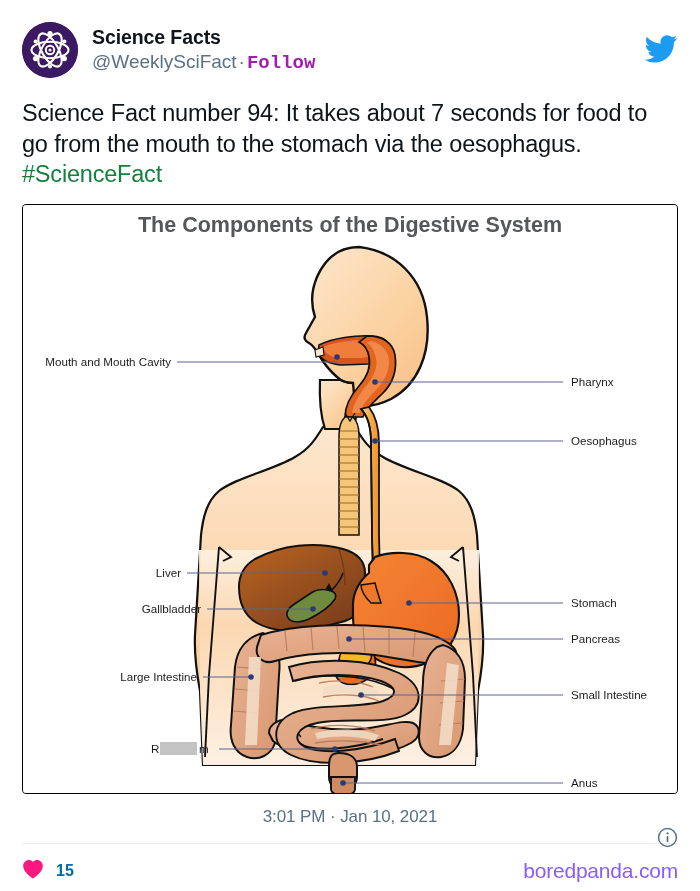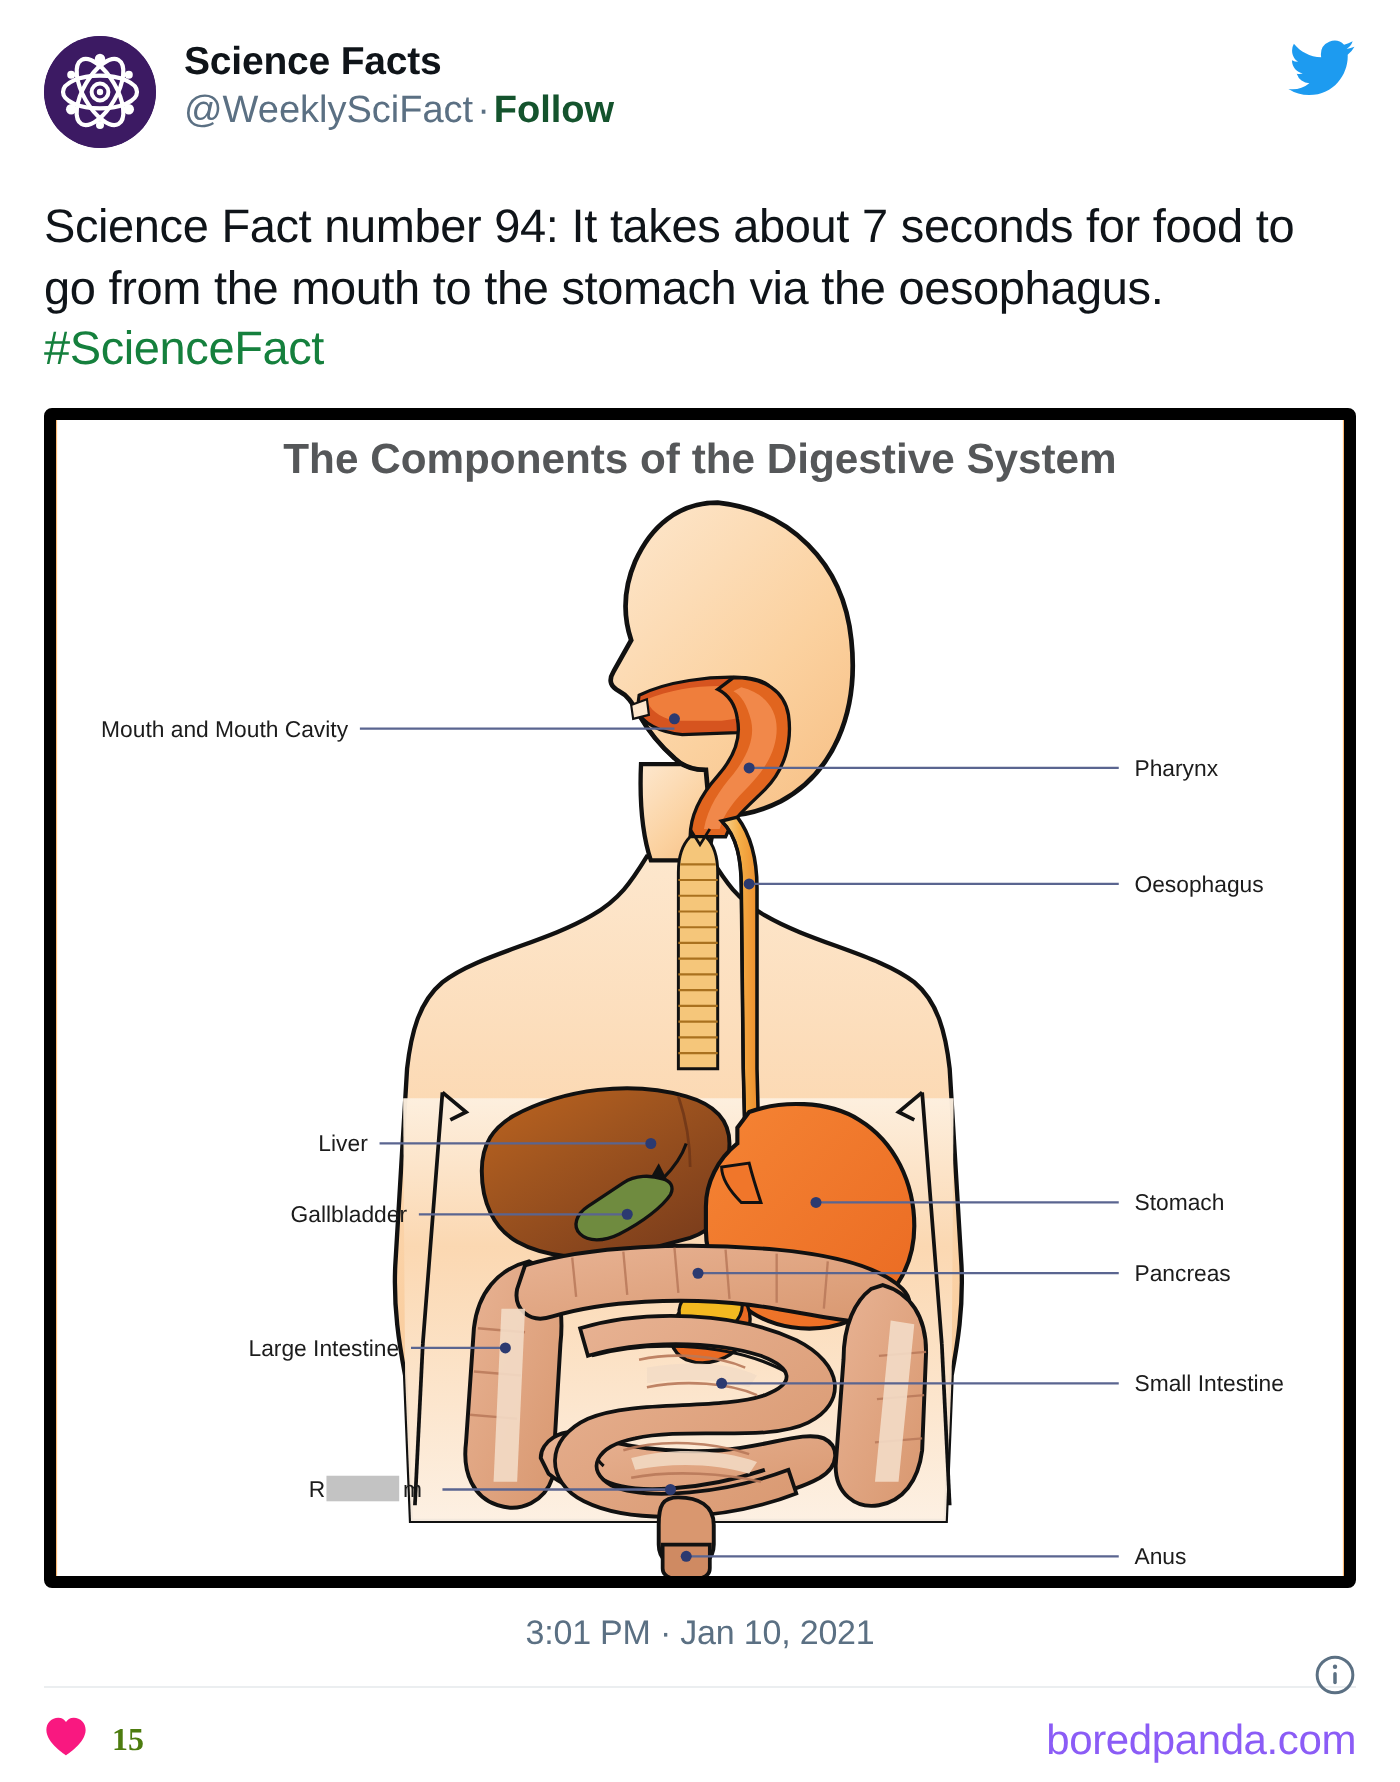--- a/index.html
+++ b/index.html
@@ -16,21 +16,21 @@
     position: relative;
     width: 700px;
     height: 891px;
     background: #ffffff;
     padding: 18px 22px 0 22px;
   }
 
   
   .tweet-header {
     display: flex;
-    align-items: flex-start;
+    align-items: center;
     height: 64px;
   }
   .avatar {
     width: 56px;
     height: 56px;
     border-radius: 50%;
     background: #3c1a63;
     flex: 0 0 56px;
     display: flex;
     align-items: center;
@@ -54,24 +54,25 @@
   }
   .handle-row {
     font-size: 19px;
     line-height: 25px;
     color: #5b7083;
     white-space: nowrap;
   }
   .handle { color: #5b7083; margin-top: 36px; }
   .dot-sep { color: #5b7083; padding: 0 2px; }
   .follow-link {
-    color: #14532d;
+    color: #a21caf;
     font-weight: bold;
     text-decoration: none;
     cursor: pointer;
+    font-family: Liberation Mono, monospace;
   }
 
   .bird-icon {
     flex: 0 0 auto;
     margin-left: auto;
     margin-top: 2px;
     cursor: pointer;
   }
 
   
@@ -83,23 +84,23 @@
     letter-spacing: -0.2px;
     word-spacing: 0.2px;
   }
   .hashtag { color: #15803d; text-decoration: none; cursor: pointer; }
 
   
   .media-card {
     margin-top: 14px;
     width: 656px;
     height: 590px;
-    border: 6px solid #000000;
+    border: 1px solid #000000;
     border-radius: 4px;
-    background: #fdba74;
+    background: #737373;
     overflow: hidden;
     position: relative;
     cursor: pointer;
   }
   .diagram-svg { display: block; width: 100%; height: 100%; }
 
   
   .tweet-meta {
     margin-top: 13px;
     display: flex;
@@ -126,22 +127,21 @@
     display: flex;
     align-items: center;
     height: 28px;
   }
   .like-group { display: flex; align-items: center; cursor: pointer; }
   .heart-icon { display: block; }
   .like-count {
     margin-left: 12px;
     font-size: 16px;
     font-weight: bold;
-    color: #4d7c0f;
-    font-family: Liberation Serif, serif;
+    color: #0369a1;
   }
   .watermark {
     margin-left: auto;
     font-size: 21px;
     color: #8b5cf6;
     letter-spacing: -0.2px;
   }
 
   
   .dg-title {

